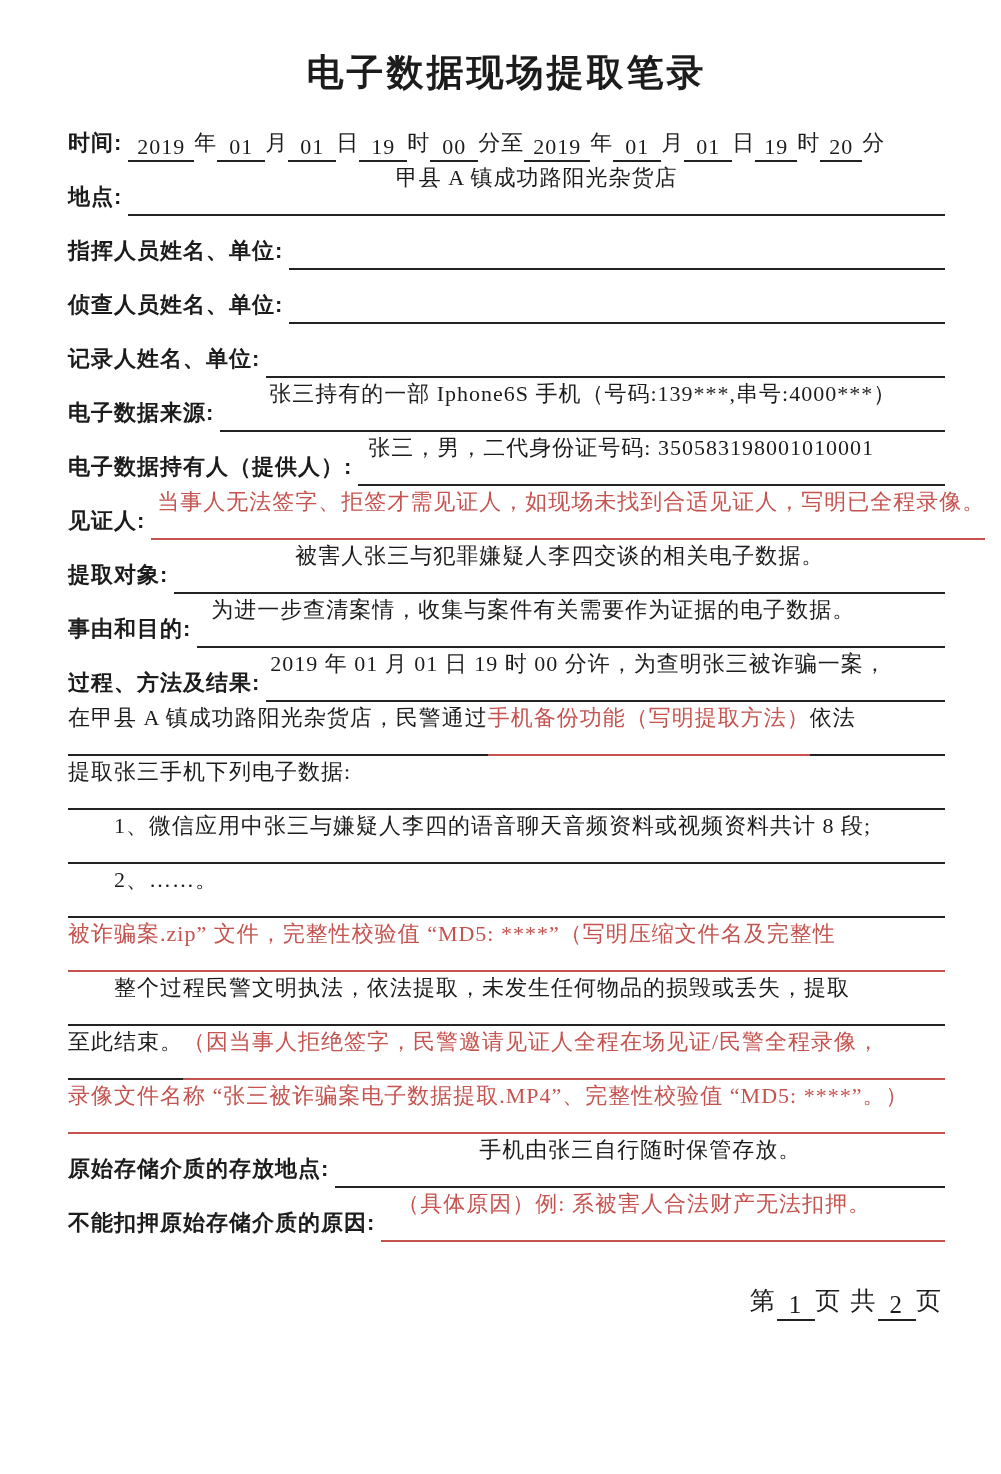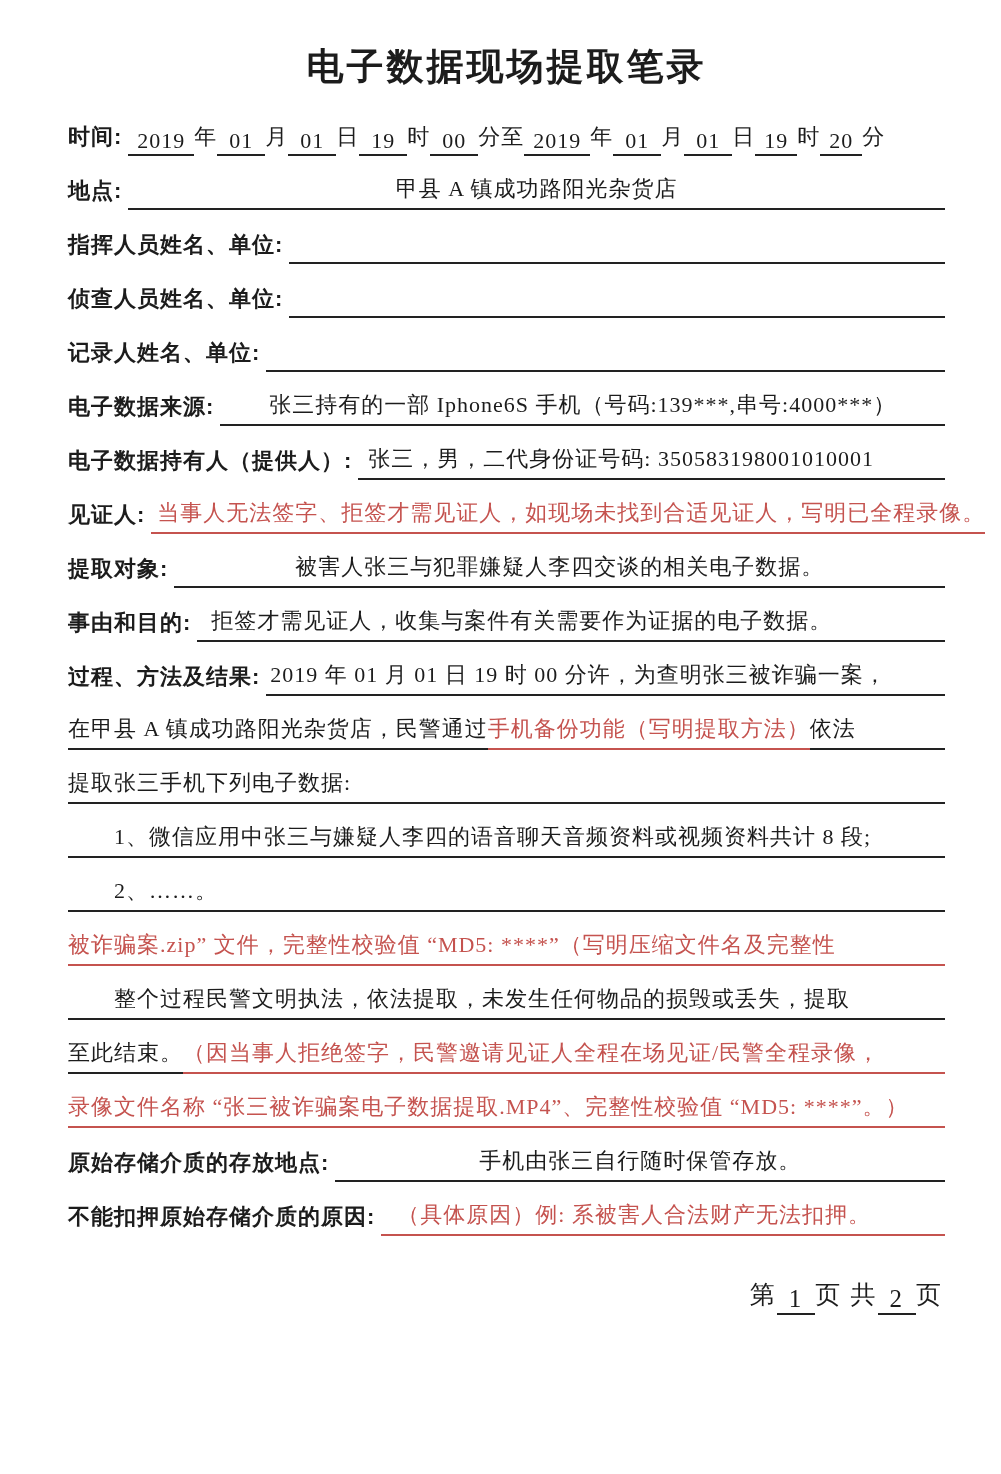--- a/index.html
+++ b/index.html
@@ -14,39 +14,39 @@
     color:var(--ink);
     overflow:hidden;
   }
   .doc{padding:34px 56px 0 68px;}
   .title{
     text-align:center;
     font-family:"Liberation Sans","DejaVu Sans",sans-serif;
     font-weight:900;
     font-size:37px;
     letter-spacing:3px;
-    margin:8px 0 10px 0;
+    margin:14px 0 10px 0;
   }
   .row{
     display:flex;
     align-items:flex-end;
     height:54px;
     font-size:22px;
     letter-spacing:1px;
     white-space:nowrap;
   }
   .label{
     font-family:"Liberation Sans","DejaVu Sans",sans-serif;
     font-weight:bold;
     padding-bottom:4px;
     margin-right:6px;
   }
   .seg{
     border-bottom:2px solid var(--line);
-    padding-bottom:4px;
+    padding-bottom:21px;
   }
   .fill{flex:1;}
   .center{text-align:center;}
   .indent{display:inline-block;width:46px;}
   .red{color:var(--red);border-color:var(--red);}
   .plain{border-bottom:none;padding-bottom:4px;}
   .num{padding:0 9px;}
   .numwide{padding:0 12px;}
   .footer{
     display:flex;
@@ -126,21 +126,21 @@
     <span class="seg fill red" style="padding-left:6px;">当事人无法签字、拒签才需见证人，如现场未找到合适见证人，写明已全程录像。</span>
   </div>
 
   <div class="row">
     <span class="label">提取对象:</span>
     <span class="seg fill center">被害人张三与犯罪嫌疑人李四交谈的相关电子数据。</span>
   </div>
 
   <div class="row">
     <span class="label">事由和目的:</span>
-    <span class="seg fill" style="padding-left:14px;">拒签才需见证人，收集与案件有关需要作为证据的电子数据。</span>
+    <span class="seg fill" style="padding-left:14px;">为进一步查清案情，收集与案件有关需要作为证据的电子数据。</span>
   </div>
 
   <div class="row">
     <span class="label">过程、方法及结果:</span>
     <span class="seg fill" style="padding-left:4px;">2019 年 01 月 01 日 19 时 00 分许，为查明张三被诈骗一案，</span>
   </div>
 
   <div class="row">
     <span class="seg">在甲县 A 镇成功路阳光杂货店，民警通过</span>
     <span class="seg red">手机备份功能（写明提取方法）</span>

